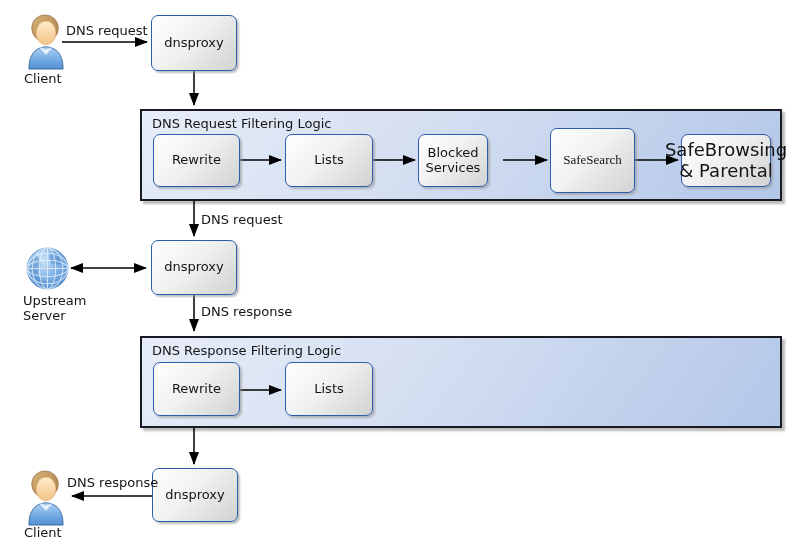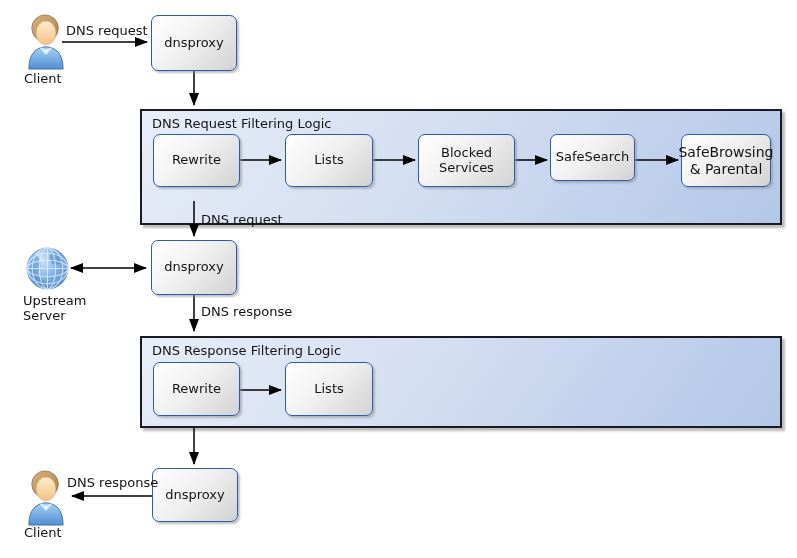--- a/index.html
+++ b/index.html
@@ -85,28 +85,28 @@
       <path d="M2,59 C2,43 9,36.5 20,35.5 C31,36.5 38,43 38,59 Z" fill="url(#shirtG)" stroke="#41709f" stroke-width="1"></path>
       <path d="M13,36 L20,44 L27,36 L20,38.5 Z" fill="#eaf4fe" stroke="#bcd6ee" stroke-width="0.6"></path>
       <ellipse cx="20" cy="21" rx="10.5" ry="12.5" fill="url(#faceG)" stroke="#d8a765" stroke-width="0.6"></ellipse>
     </svg>
   </div>
   <div class="lbl center" style="left:24px;top:72px;width:46px;">Client</div>
   <div class="lbl" style="left:66px;top:24px;">DNS request</div>
 
   <div class="node" style="left:151px;top:15px;width:86px;height:56px;">dnsproxy</div>
 
-  <div class="container-box" style="left:140px;top:109px;width:642px;height:116px;">
+  <div class="container-box" style="left:140px;top:109px;width:642px;height:92px;">
     <div class="container-title">DNS Request Filtering Logic</div>
   </div>
   <div class="node" style="left:153px;top:134px;width:87px;height:53px;">Rewrite</div>
   <div class="node" style="left:285px;top:134px;width:88px;height:53px;">Lists</div>
-  <div class="node" style="left:418px;top:134px;width:97px;height:53px;">Blocked Services</div>
-  <div class="node" style="left:550px;top:134px;width:85px;height:47px;">SafeSearch</div>
-  <div class="node" style="left:681px;top:134px;width:90px;height:53px;font-size:14px;">SafeBrowsing &amp; Parental</div>
+  <div class="node" style="left:418px;top:134px;width:70px;height:53px;">Blocked Services</div>
+  <div class="node" style="left:550px;top:128px;width:85px;height:65px;font-family:Liberation Serif, serif;">SafeSearch</div>
+  <div class="node" style="left:681px;top:134px;width:90px;height:53px;font-size:18px;">SafeBrowsing &amp; Parental</div>
 
   <div class="lbl" style="left:201px;top:213px;">DNS request</div>
   <div class="node" style="left:151px;top:240px;width:86px;height:55px;">dnsproxy</div>
 
   <div class="icon-wrap" style="left:25px;top:246px;">
     <svg width="45" height="45" viewBox="0 0 44 44">
       <defs>
         <radialGradient id="globeG" cx="0.35" cy="0.3" r="0.85">
           <stop offset="0" stop-color="#cfe5fb"></stop>
           <stop offset="0.55" stop-color="#7cb0e4"></stop>

